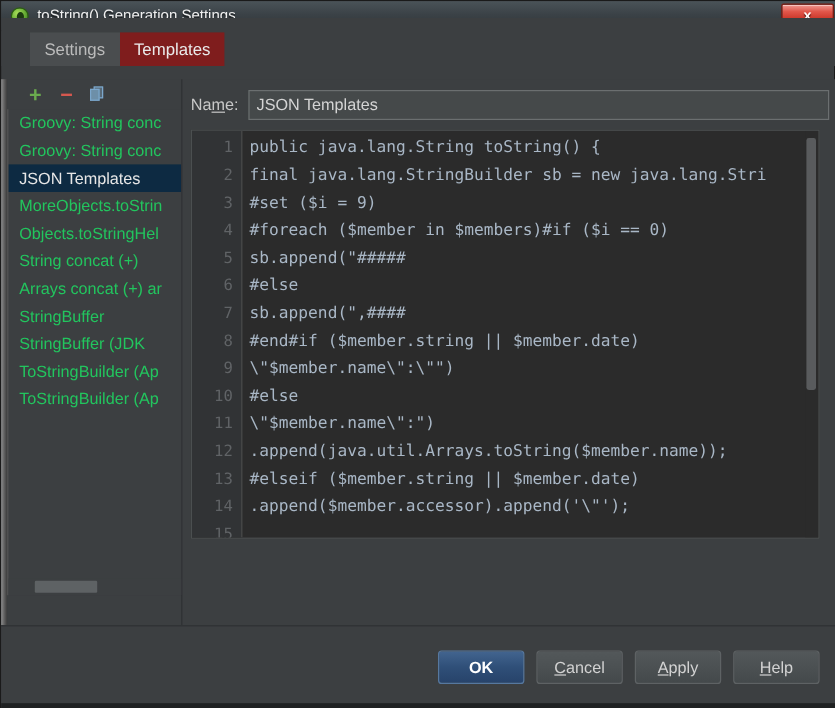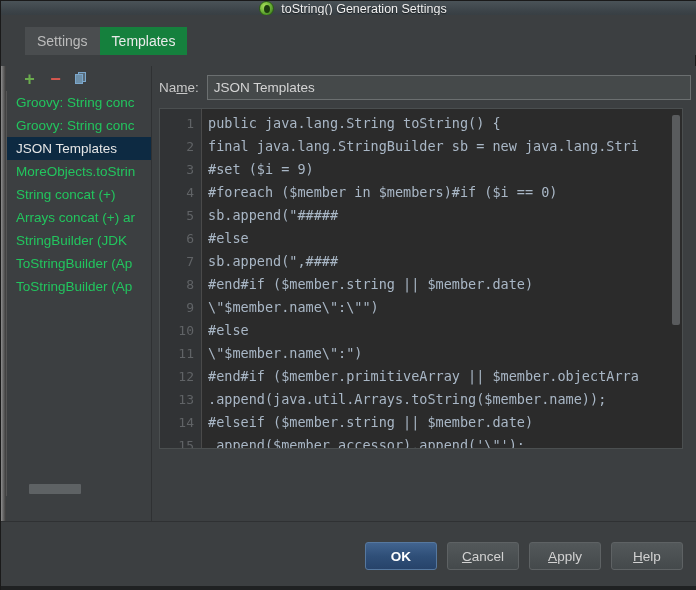--- a/index.html
+++ b/index.html
@@ -19,21 +19,21 @@
     background: #3c3f41;
     border: 1px solid #1a1a1a;
   }
 
   
   #titlebar {
     position: absolute; left: 0; top: 0;
     width: 696px; height: 25px;
     background: linear-gradient(180deg, #4a5358 0%, #3b4247 45%, #2f3538 100%);
     border-bottom: 1px solid #222;
-    display: flex; align-items: center; flex-direction: column;
+    display: flex; align-items: center;
   }
   #titlebar-left {
     display: flex; align-items: center; gap: 7px;
     padding-left: 8px;
     flex: 1; min-width: 0;
   }
   .app-icon {
     width: 15px; height: 15px; border-radius: 50%;
     background: radial-gradient(circle at 35% 32%, #a8e05a 0%, #63a832 55%, #2e6b18 100%);
     border: 1px solid #2a5c12;
@@ -72,21 +72,21 @@
   }
   .tab {
     height: 28px; padding: 0 12px;
     display: flex; align-items: center;
     font-size: 14px; color: #bbbbbb;
     background: #4a4d4f;
     border: none;
     cursor: pointer;
   }
   .tab.active {
-    background: #15803d;
+    background: #7f1d1d;
     color: #eaeaea;
   }
 
   
   #body {
     position: absolute; left: 0; top: 65px;
     width: 696px; height: 455px;
     background: #3c3f41;
   }
 
@@ -287,23 +287,25 @@
           <span class="pg1"></span>
           <span class="pg2"></span>
         </div>
       </div>
 
       <div id="template-list">
         <div class="list-item">Groovy: String conc</div>
         <div class="list-item">Groovy: String conc</div>
         <div class="list-item selected">JSON Templates</div>
         <div class="list-item">MoreObjects.toStrin</div>
+        <div class="list-item">Objects.toStringHel</div>
         <div class="list-item">String concat (+)</div>
         <div class="list-item">Arrays concat (+) ar</div>
-        <div class="list-item">StringBuilder (JDK </div>
+        <div class="list-item">StringBuffer</div>
+        <div class="list-item">StringBuffer (JDK </div>
         <div class="list-item">ToStringBuilder (Ap</div>
         <div class="list-item">ToStringBuilder (Ap</div>
         <div id="list-hscroll">
           <div id="list-hscroll-thumb"></div>
         </div>
       </div>
     </div>
 
     <div id="right-panel">
 
@@ -336,21 +338,20 @@
           <div class="code-line">final java.lang.StringBuilder sb = new java.lang.Stri</div>
           <div class="code-line">#set ($i = 9)</div>
           <div class="code-line">#foreach ($member in $members)#if ($i == 0)</div>
           <div class="code-line">sb.append("#####</div>
           <div class="code-line">#else</div>
           <div class="code-line">sb.append(",####</div>
           <div class="code-line">#end#if ($member.string || $member.date)</div>
           <div class="code-line">\"$member.name\":\"")</div>
           <div class="code-line">#else</div>
           <div class="code-line">\"$member.name\":")</div>
-          <div class="code-line">#end#if ($member.primitiveArray || $member.objectArra</div>
           <div class="code-line">.append(java.util.Arrays.toString($member.name));</div>
           <div class="code-line">#elseif ($member.string || $member.date)</div>
           <div class="code-line">.append($member.accessor).append('\"');</div>
 
           <div id="editor-vscroll">
             <div id="editor-vscroll-thumb"></div>
           </div>
         </div>
       </div>
 

